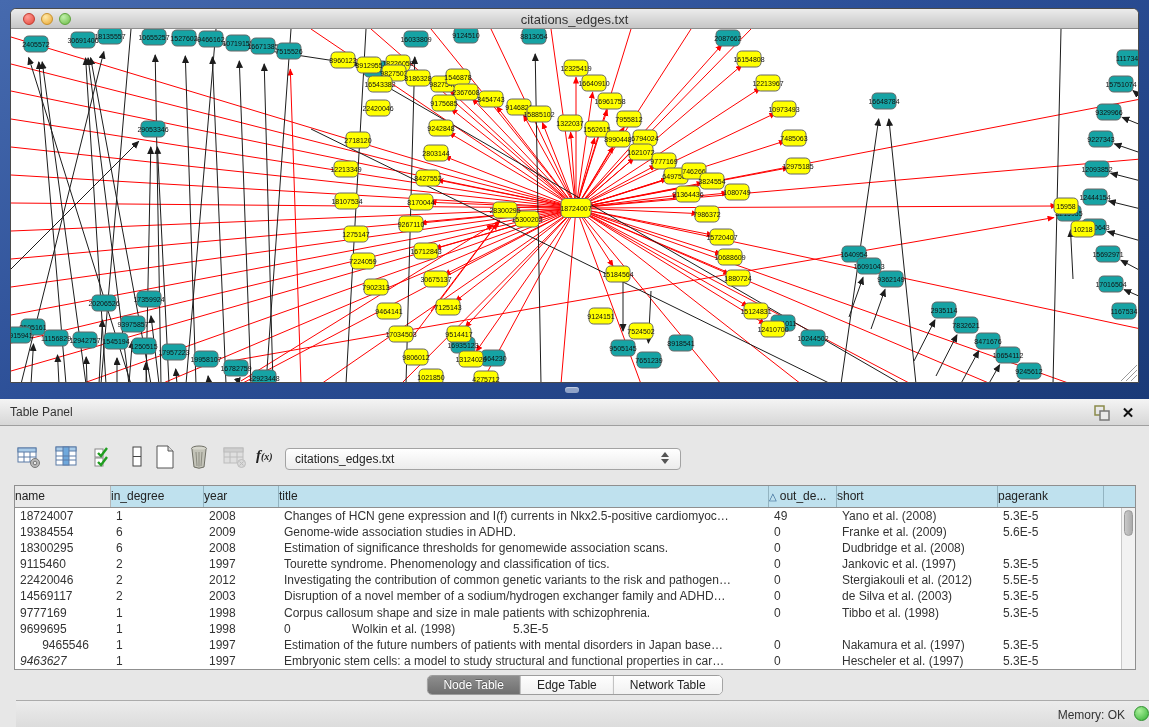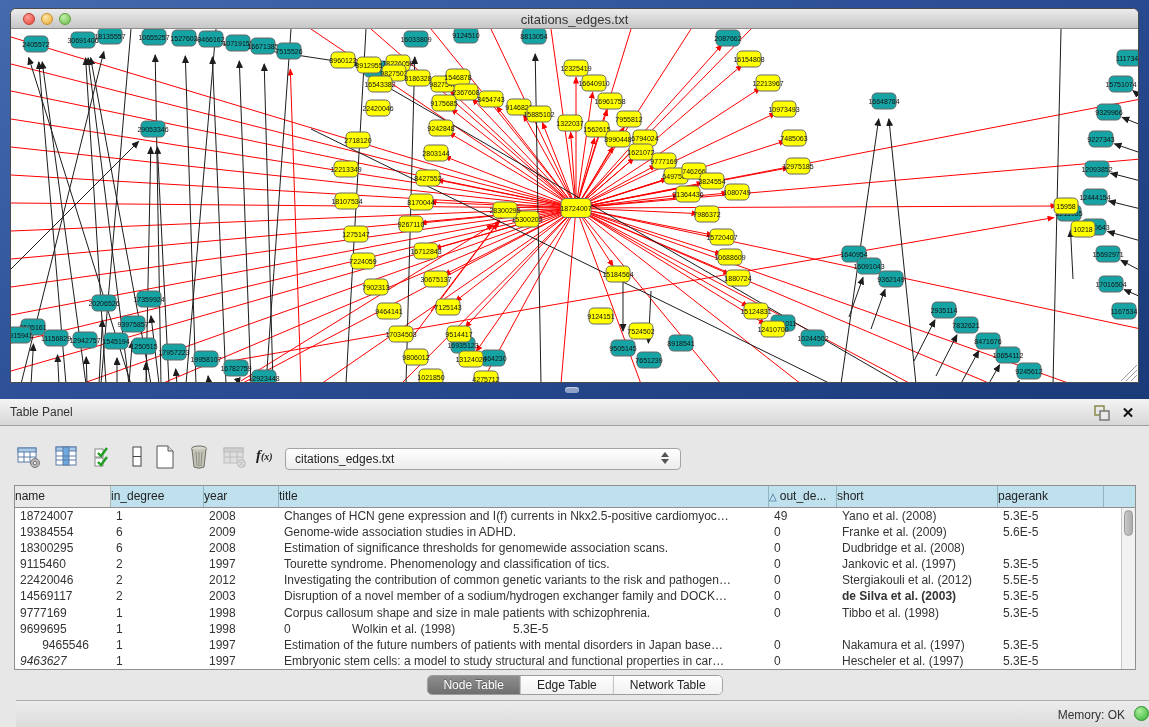--- a/index.html
+++ b/index.html
@@ -881,23 +881,23 @@
           <div class="td" style="width: 75px;">2012</div>
           <div class="td" style="width: 490px;">Investigating the contribution of common genetic variants to the risk and pathogen…</div>
           <div class="td" style="width: 68px;">0</div>
           <div class="td" style="width: 161px;">Stergiakouli et al. (2012)</div>
           <div class="td" style="width: 106px;">5.5E-5</div>
         </div>
         <div class="tr">
           <div class="td" style="width: 96px;">14569117</div>
           <div class="td" style="width: 93px;">2</div>
           <div class="td" style="width: 75px;">2003</div>
-          <div class="td" style="width: 490px;">Disruption of a novel member of a sodium/hydrogen exchanger family and DOCK…</div>
+          <div class="td" style="width: 490px;">Disruption of a novel member of a sodium/hydrogen exchanger family and ADHD…</div>
           <div class="td" style="width: 68px;">0</div>
-          <div class="td" style="width: 161px; font-weight: bold;">de Silva et al. (2003)</div>
+          <div class="td" style="width: 161px;">de Silva et al. (2003)</div>
           <div class="td" style="width: 106px;">5.3E-5</div>
         </div>
         <div class="tr">
           <div class="td" style="width: 96px;">9777169</div>
           <div class="td" style="width: 93px;">1</div>
           <div class="td" style="width: 75px;">1998</div>
           <div class="td" style="width: 490px;">Corpus callosum shape and size in male patients with schizophrenia.</div>
           <div class="td" style="width: 68px;">0</div>
           <div class="td" style="width: 161px;">Tibbo et al. (1998)</div>
           <div class="td" style="width: 106px;">5.3E-5</div>

